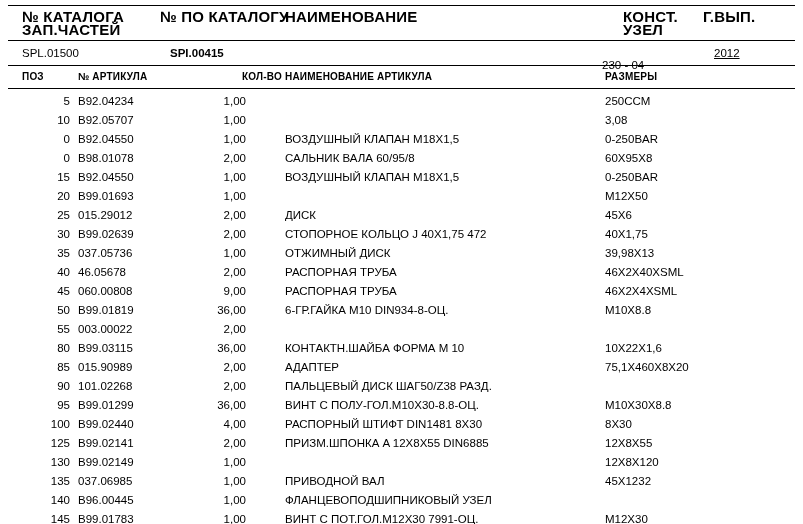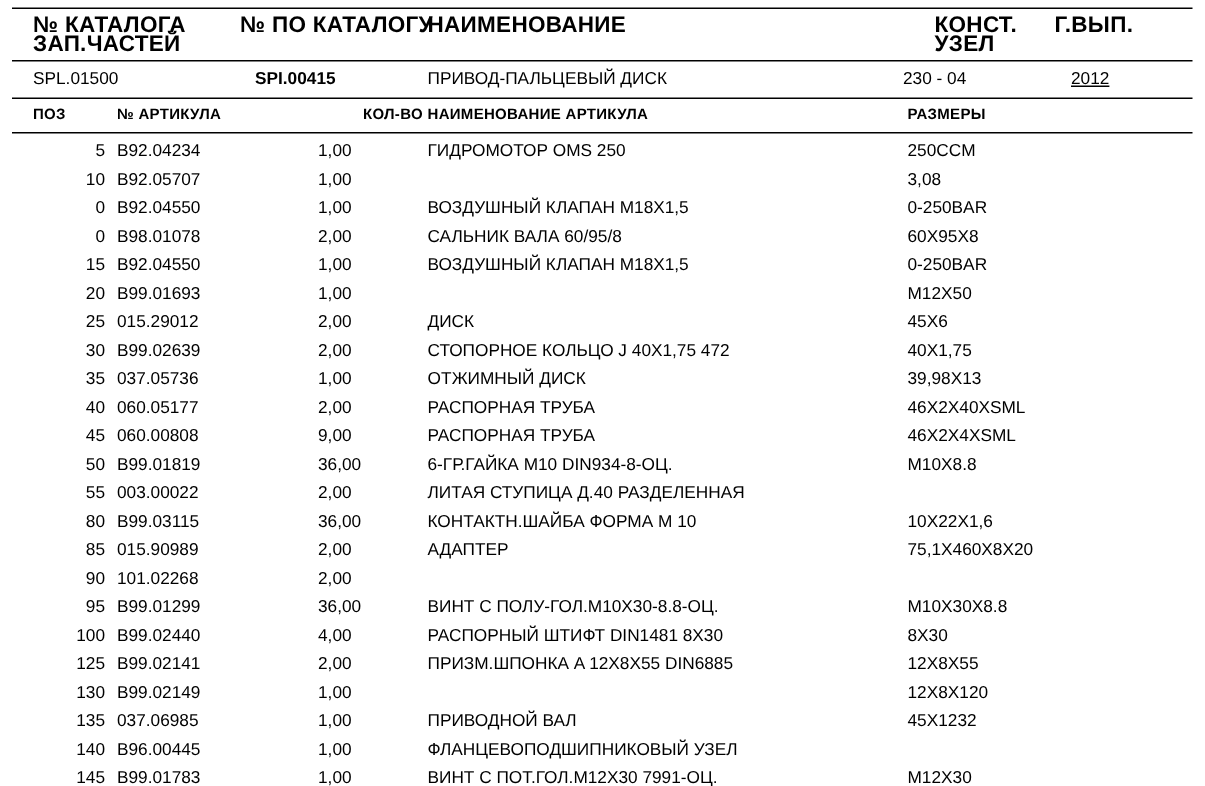--- a/index.html
+++ b/index.html
@@ -89,40 +89,40 @@
     position: absolute;
     top: 2px;
     font-size: 11.5px;
     line-height: 15px;
     white-space: nowrap;
   }
 
   
   .c-pos   { left: 10px;  width: 52px; text-align: right; }
   .c-art   { left: 70px; }
-  .c-qty   { left: 204px; width: 50px; }
+  .c-qty   { left: 188px; width: 50px; text-align: right; }
   .c-name  { left: 277px; }
   .c-dim   { left: 597px; }
 
   .h-pos   { left: 14px; }
   .h-art   { left: 70px; }
   .h-qty   { left: 202px; padding-left: 32px; }
   .h-name  { left: 277px; }
   .h-dim   { left: 597px; }
 
   .t-no    { left: 14px; }
   .t-cat   { left: 152px; }
   .t-nm    { left: 277px; }
   .t-konst { left: 597px; margin-left: 18px; }
   .t-god   { left: 695px; }
 
   .d-no    { left: 14px; }
   .d-cat   { left: 162px; font-weight: bold; }
   .d-nm    { left: 277px; }
-  .d-konst { left: 594px; }
+  .d-konst { left: 594px; margin-top: 12px; }
   .d-god   { left: 706px; text-decoration: underline; }
 </style>
 </head>
 <body>
 
 <div class="page">
 
   <div class="hdr-rule-top"></div>
 
   <div class="hdr-row">
@@ -133,21 +133,20 @@
     <div class="hdr-cell t-konst">КОНСТ.
 УЗЕЛ</div>
     <div class="hdr-cell t-god">Г.ВЫП.</div>
   </div>
 
   <div class="hdr-rule-bottom"></div>
 
   <div class="doc-row">
     <div class="doc-cell d-no">SPL.01500</div>
     <div class="doc-cell d-cat">SPI.00415</div>
-    <div class="doc-cell d-nm">ПРИВОД-ПАЛЬЦЕВЫЙ ДИСК</div>
     <div class="doc-cell d-konst">230 - 04</div>
     <div class="doc-cell d-god">2012</div>
   </div>
 
   <div class="hdr-rule-bottom"></div>
 
   <div class="cols-row">
     <div class="col-head h-pos">ПОЗ</div>
     <div class="col-head h-art">№ АРТИКУЛА</div>
     <div class="col-head h-qty">КОЛ-ВО</div>
@@ -155,21 +154,20 @@
     <div class="col-head h-dim">РАЗМЕРЫ</div>
   </div>
 
   <div class="cols-rule"></div>
 
   <div class="rows" id="rows-container">
       <div class="row">
         <div class="cell c-pos">5</div>
         <div class="cell c-art">B92.04234</div>
         <div class="cell c-qty">1,00</div>
-        <div class="cell c-name">ГИДРОМОТОР OMS 250</div>
         <div class="cell c-dim">250CCM</div>
       </div>
       <div class="row">
         <div class="cell c-pos">10</div>
         <div class="cell c-art">B92.05707</div>
         <div class="cell c-qty">1,00</div>
         <div class="cell c-dim">3,08</div>
       </div>
       <div class="row">
         <div class="cell c-pos">0</div>
@@ -214,21 +212,21 @@
       </div>
       <div class="row">
         <div class="cell c-pos">35</div>
         <div class="cell c-art">037.05736</div>
         <div class="cell c-qty">1,00</div>
         <div class="cell c-name">ОТЖИМНЫЙ ДИСК</div>
         <div class="cell c-dim">39,98X13</div>
       </div>
       <div class="row">
         <div class="cell c-pos">40</div>
-        <div class="cell c-art">060.05177</div>
+        <div class="cell c-art">46.05678</div>
         <div class="cell c-qty">2,00</div>
         <div class="cell c-name">РАСПОРНАЯ ТРУБА</div>
         <div class="cell c-dim">46X2X40XSML</div>
       </div>
       <div class="row">
         <div class="cell c-pos">45</div>
         <div class="cell c-art">060.00808</div>
         <div class="cell c-qty">9,00</div>
         <div class="cell c-name">РАСПОРНАЯ ТРУБА</div>
         <div class="cell c-dim">46X2X4XSML</div>
@@ -237,41 +235,41 @@
         <div class="cell c-pos">50</div>
         <div class="cell c-art">B99.01819</div>
         <div class="cell c-qty">36,00</div>
         <div class="cell c-name">6-ГР.ГАЙКА M10 DIN934-8-ОЦ.</div>
         <div class="cell c-dim">M10X8.8</div>
       </div>
       <div class="row">
         <div class="cell c-pos">55</div>
         <div class="cell c-art">003.00022</div>
         <div class="cell c-qty">2,00</div>
-        <div class="cell c-name">ЛИТАЯ СТУПИЦА Д.40 РАЗДЕЛЕННАЯ</div>
         <div class="cell c-dim"></div>
       </div>
       <div class="row">
         <div class="cell c-pos">80</div>
         <div class="cell c-art">B99.03115</div>
         <div class="cell c-qty">36,00</div>
         <div class="cell c-name">КОНТАКТН.ШАЙБА ФОРМА M 10</div>
         <div class="cell c-dim">10X22X1,6</div>
       </div>
       <div class="row">
         <div class="cell c-pos">85</div>
         <div class="cell c-art">015.90989</div>
         <div class="cell c-qty">2,00</div>
         <div class="cell c-name">АДАПТЕР</div>
         <div class="cell c-dim">75,1X460X8X20</div>
       </div>
       <div class="row">
         <div class="cell c-pos">90</div>
         <div class="cell c-art">101.02268</div>
         <div class="cell c-qty">2,00</div>
+        <div class="cell c-name">ПАЛЬЦЕВЫЙ ДИСК ШАГ50/Z38 РАЗД.</div>
         <div class="cell c-dim"></div>
       </div>
       <div class="row">
         <div class="cell c-pos">95</div>
         <div class="cell c-art">B99.01299</div>
         <div class="cell c-qty">36,00</div>
         <div class="cell c-name">ВИНТ С ПОЛУ-ГОЛ.M10X30-8.8-ОЦ.</div>
         <div class="cell c-dim">M10X30X8.8</div>
       </div>
       <div class="row">

